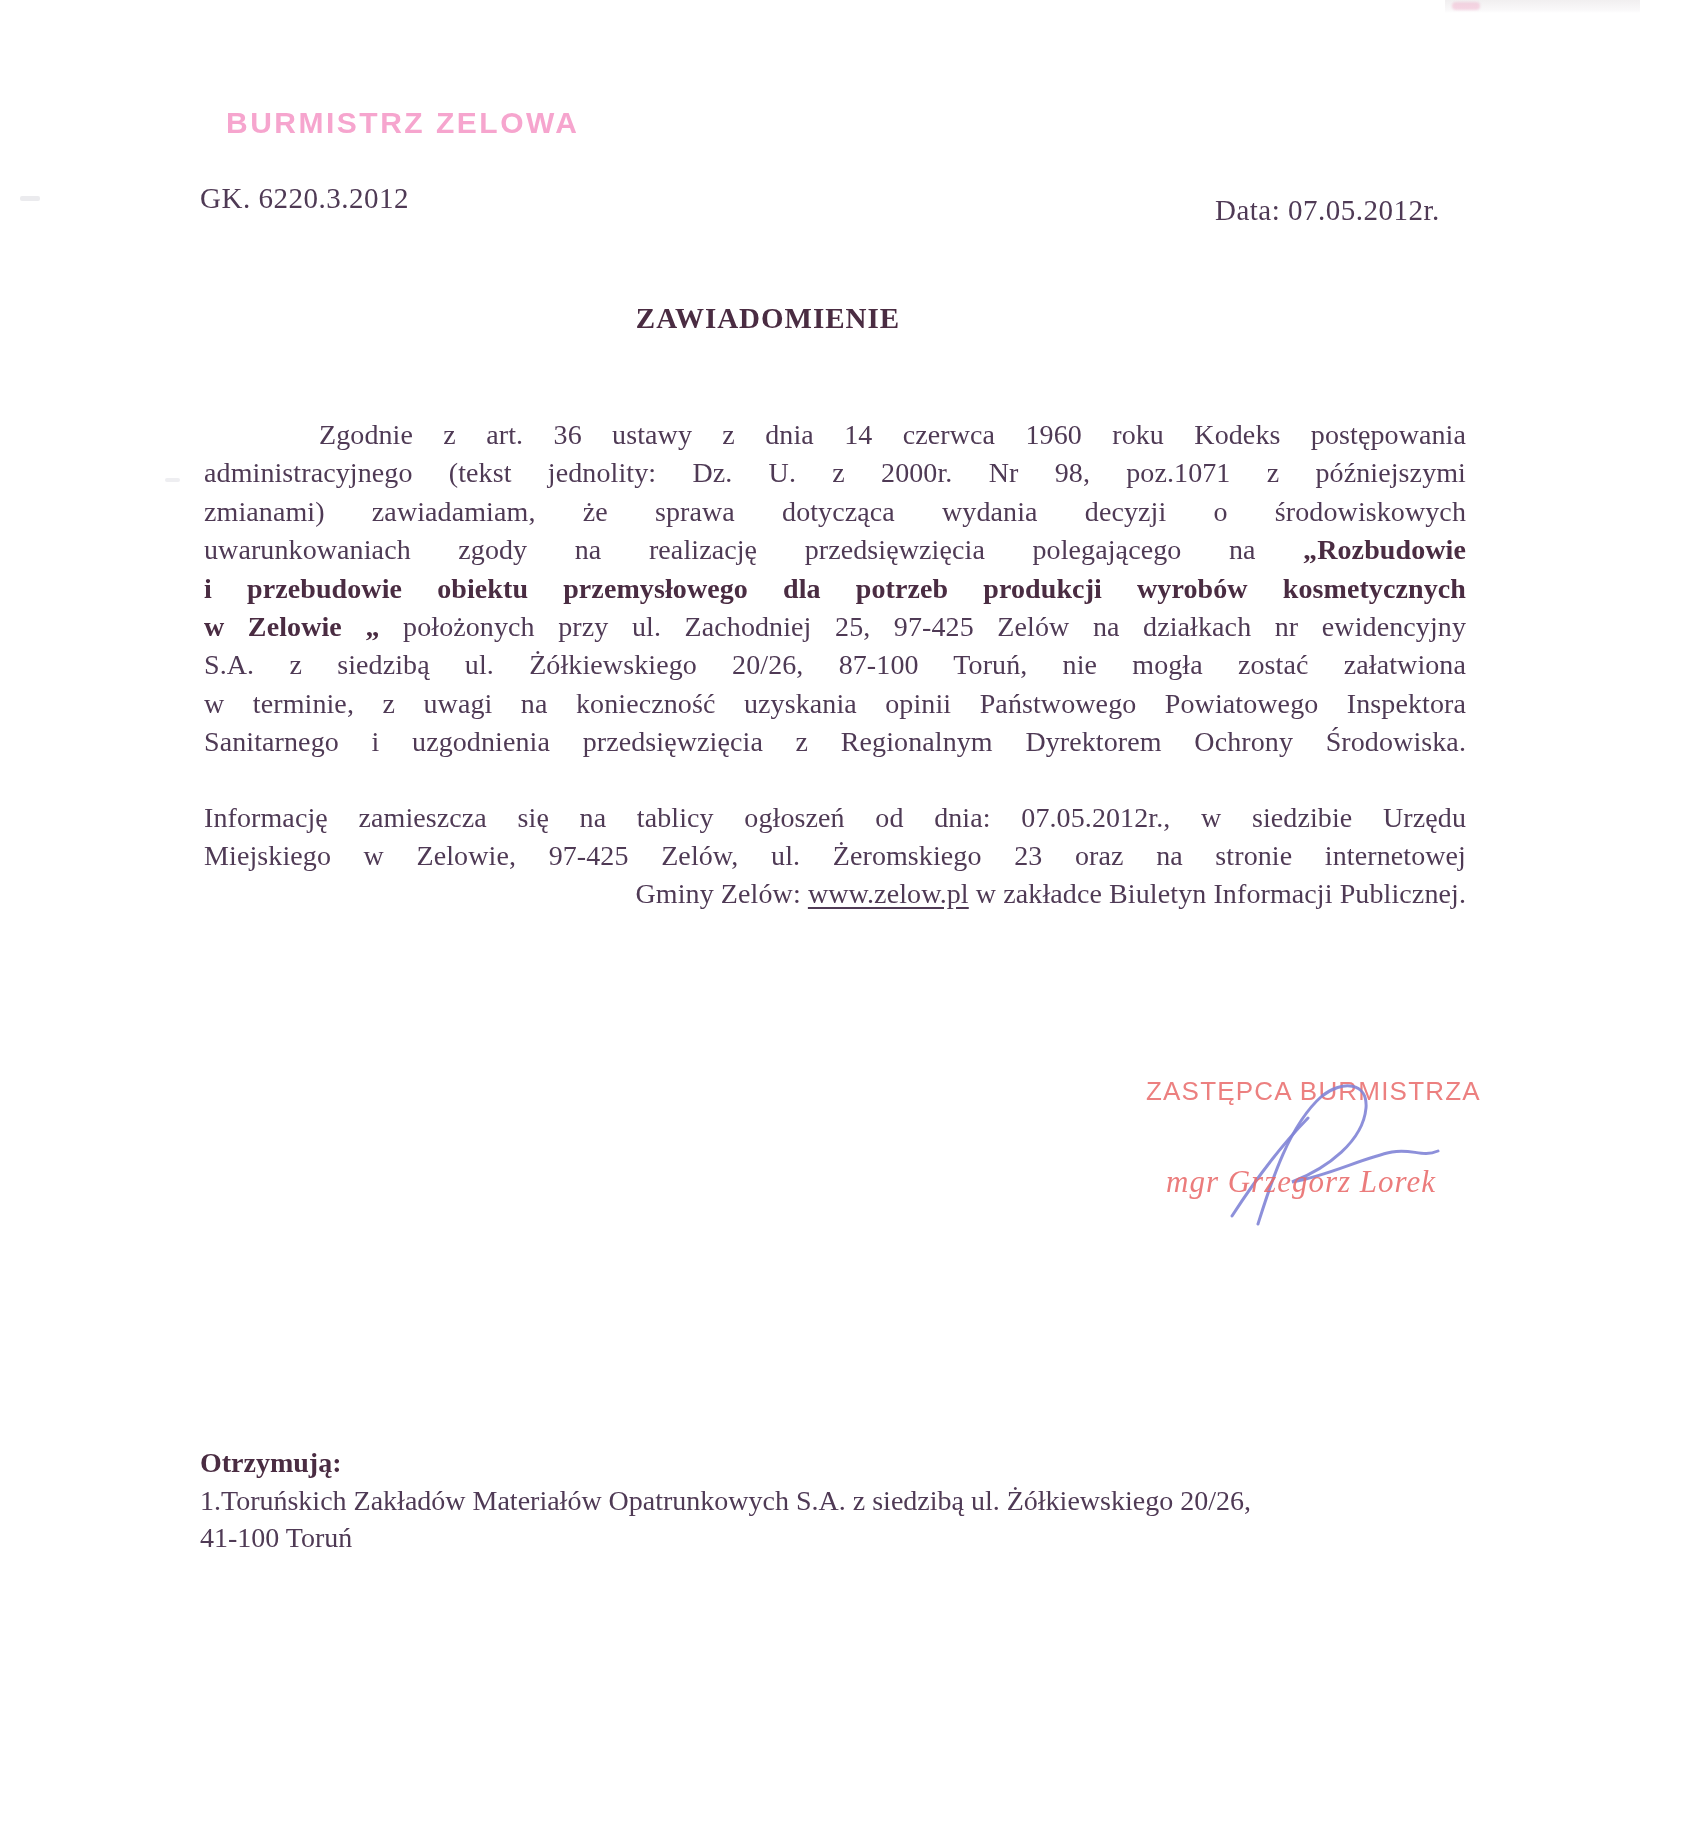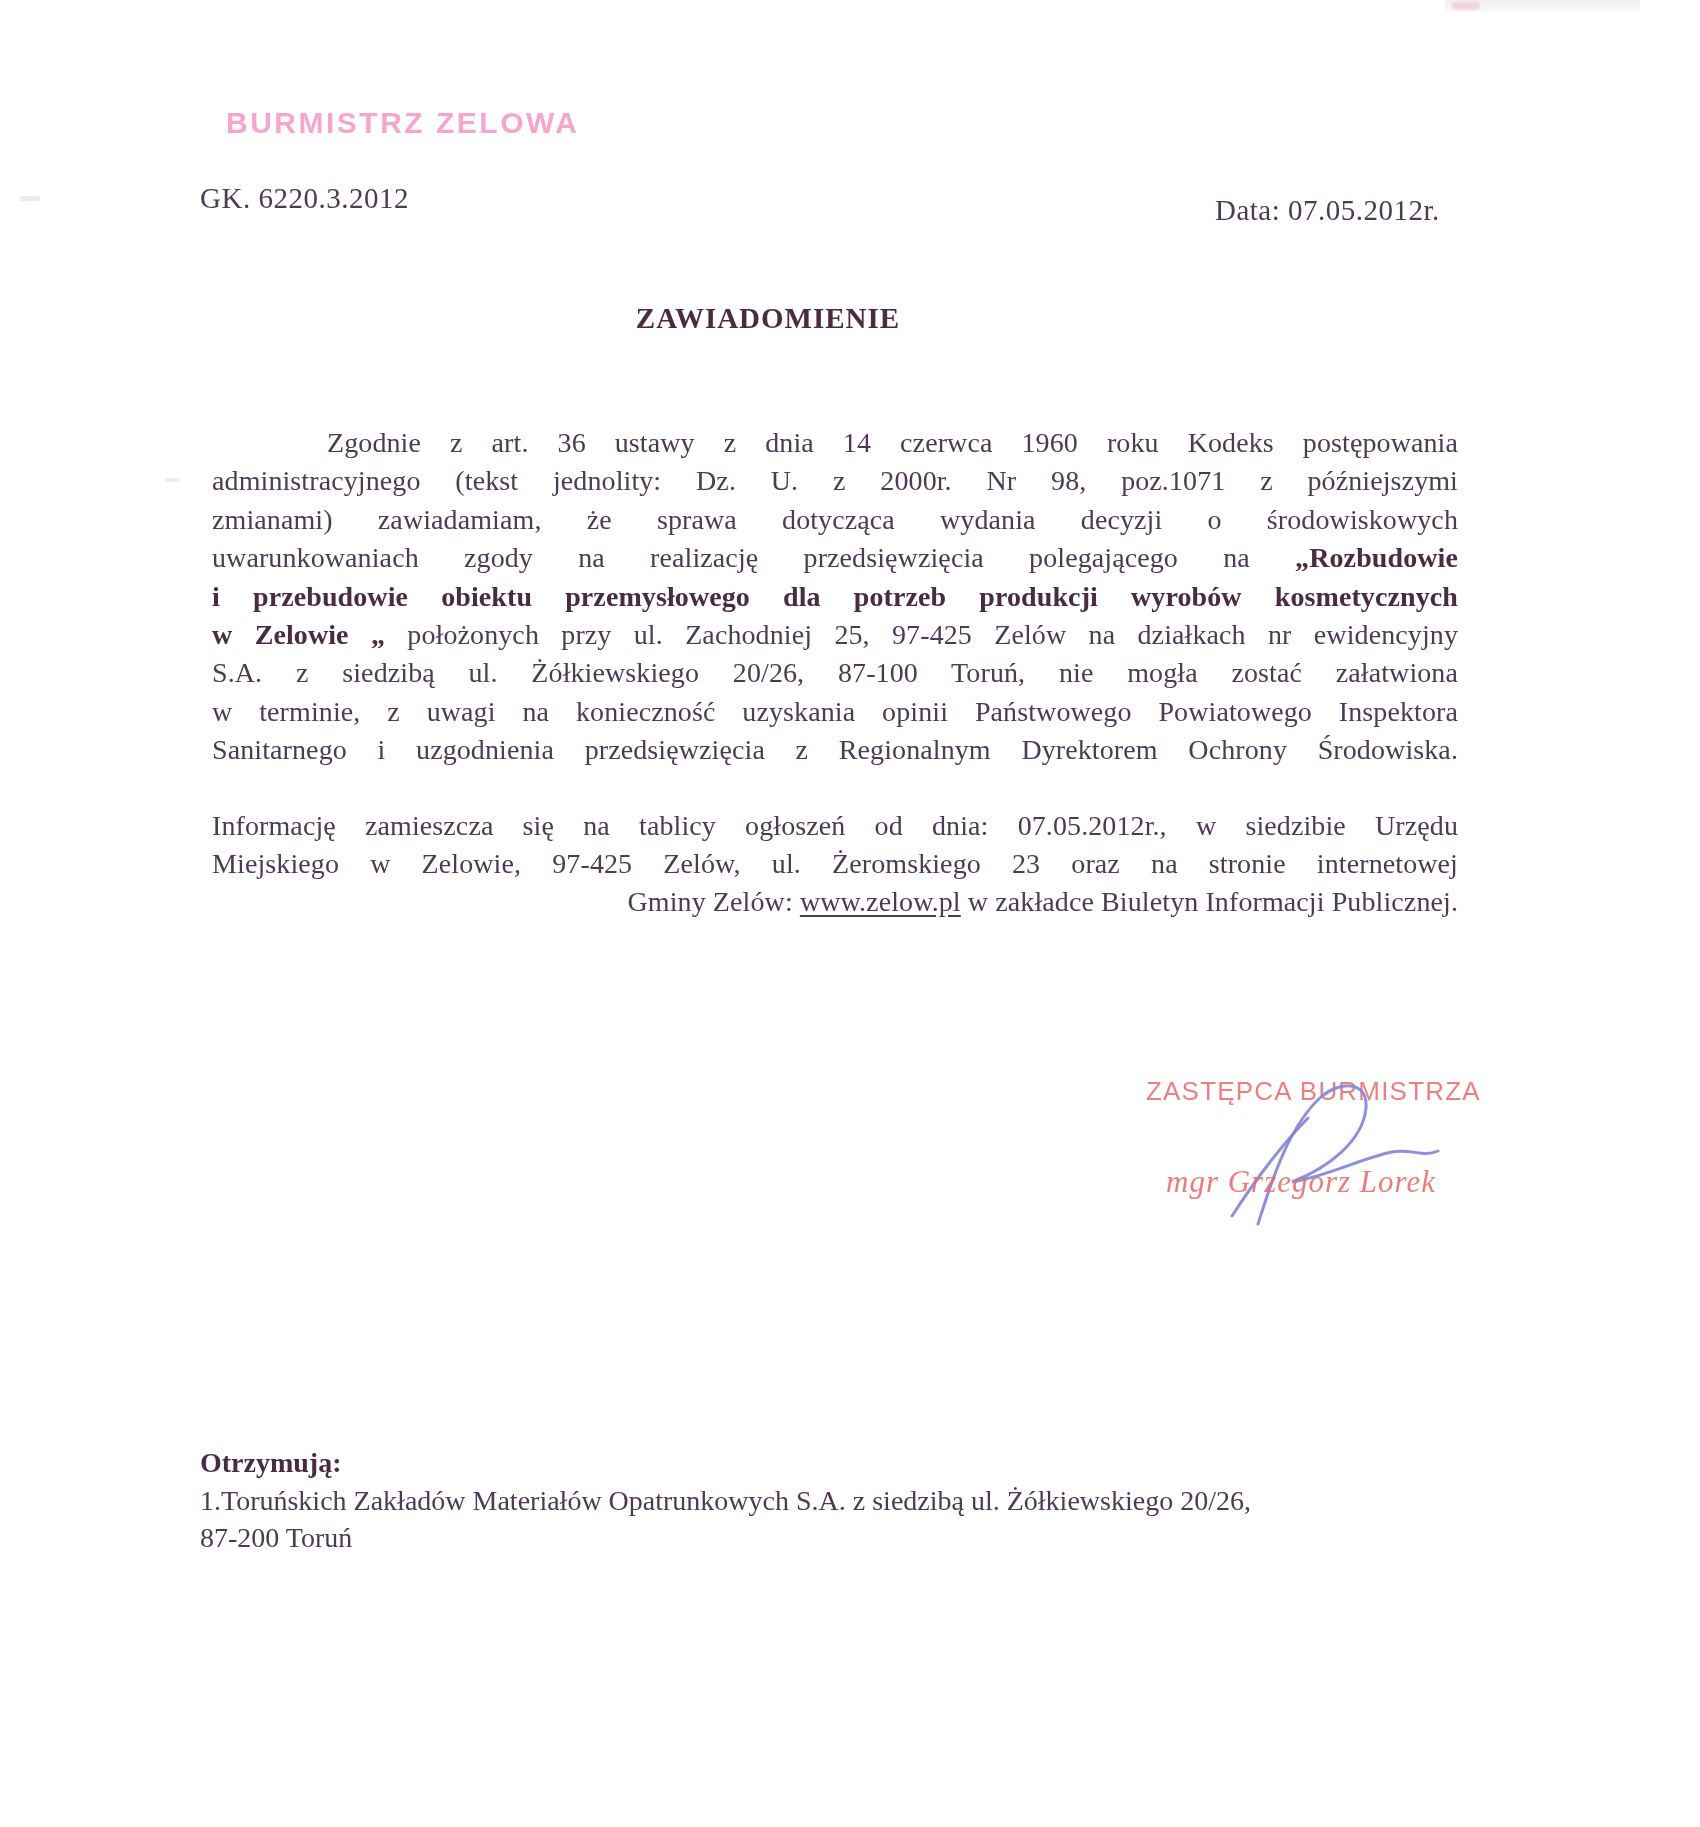--- a/index.html
+++ b/index.html
@@ -62,21 +62,21 @@
     text-align: center;
     font-size: 29px; font-weight: 700; letter-spacing: 1px;
     color: var(--ink-bold, #4a2c42);
   }
 
   .document-body {
     position: absolute; left: 200px; top: 412px; width: 1270px;
     font-size: 28px; line-height: 38.4px;
     letter-spacing: 0.1px;
   }
-  .para { margin: 12px; }
+  .para { margin: 4px; }
   .para-0 { margin-bottom: 37px; }
   .para-1 { margin-bottom: 50px; }
   .line { text-align: right; }
   .line.just { text-align: justify; text-align-last: justify; }
   .line.indent { text-indent: 115px; }
   .seg-b { font-weight: 700; color: var(--ink-bold, #4a2c42); }
   .seg-u { text-decoration: underline; text-underline-offset: 4px; }
 
   
   .signature-block { position: absolute; left: 0; top: 0; width: 0; height: 0; }
@@ -152,16 +152,16 @@
     <svg class="signature-ink" viewBox="0 0 300 170" xmlns="http://www.w3.org/2000/svg">
       <path d="M 62 150 C 80 122, 105 86, 138 52"></path>
       <path d="M 88 158 C 100 120, 118 60, 152 30 C 172 14, 198 16, 196 42 C 193 75, 158 102, 122 116 C 158 110, 192 92, 222 86 C 242 82, 252 92, 268 85"></path>
     </svg>
     <div class="signer-name-stamp">mgr Grzegorz Lorek</div>
   </div>
 
   <div class="distribution">
     <div class="distribution-heading">Otrzymują:</div>
     <div class="distribution-line">1.Toruńskich Zakładów Materiałów Opatrunkowych S.A. z siedzibą ul. Żółkiewskiego 20/26,</div>
-    <div class="distribution-line">87-200 Toruń</div>
+    <div class="distribution-line">41-100 Toruń</div>
   </div>
 
 </div>
 
 </body></html>

